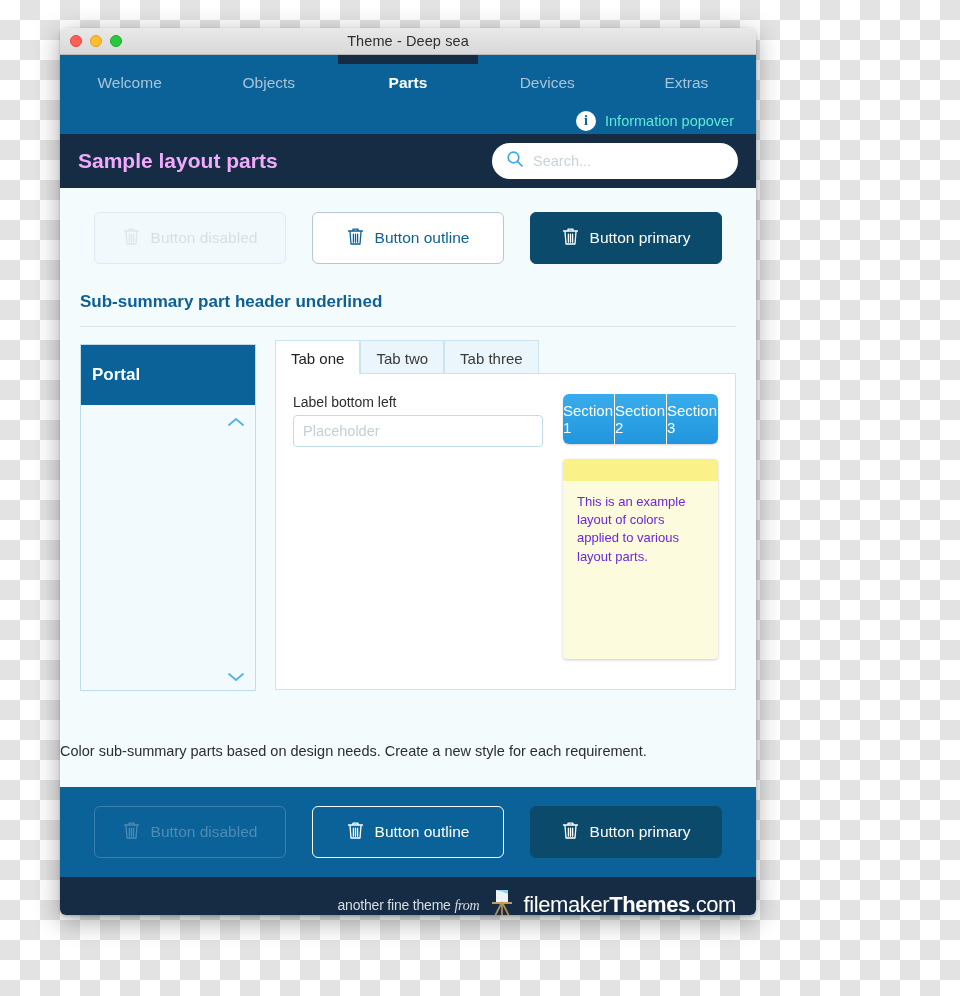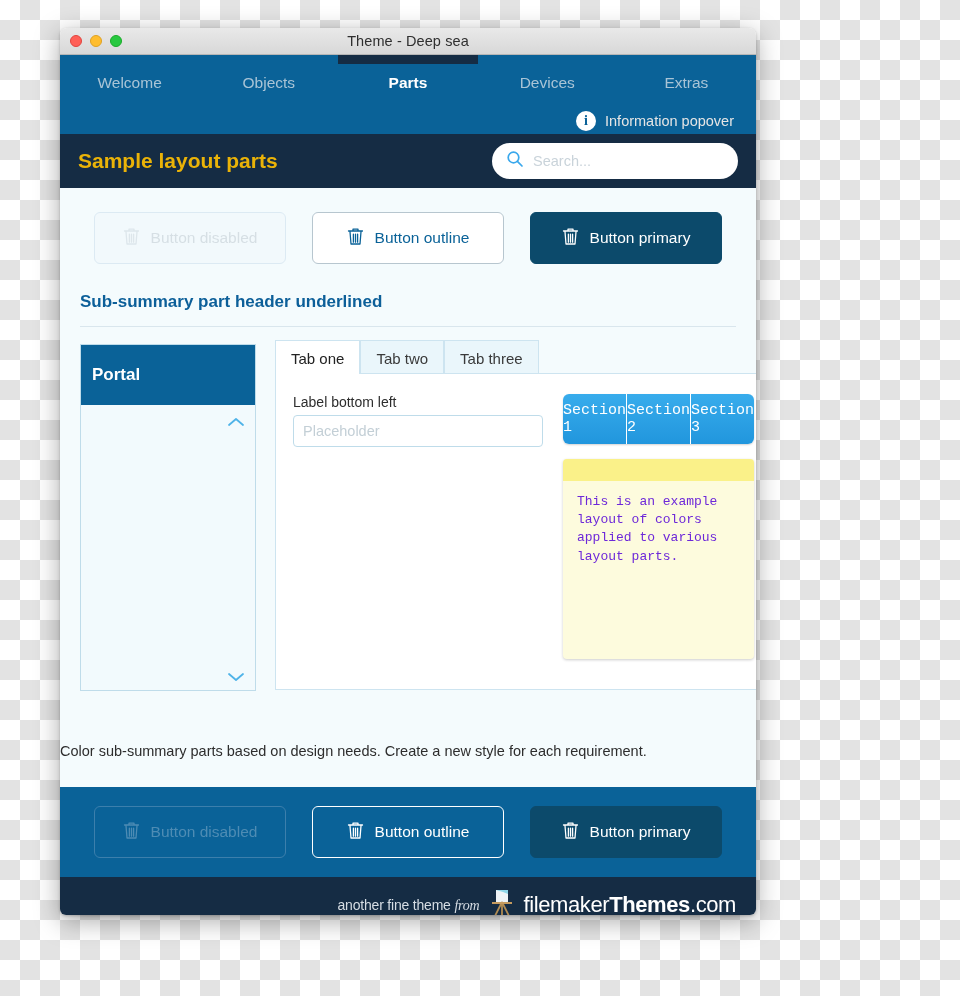--- a/index.html
+++ b/index.html
@@ -109,33 +109,33 @@
   .info-icon {
     width: 20px; height: 20px; border-radius: 50%;
     background: #ffffff;
     color: #0a6298;
     font-size: 14px;
     font-weight: bold;
     font-family: "Liberation Serif", serif;
     display: flex; align-items: center; justify-content: center;
     line-height: 1;
   }
-  .nav-right-label { color: #e5e5e5; font-size: 14.5px; }
+  .nav-right-label { color: #5eead4; font-size: 14.5px; }
 
   
   .header-band {
     background: #152c44;
     height: 54px;
     display: flex;
     align-items: center;
     justify-content: space-between;
     padding: 0 18px 0 18px;
   }
   .header-title {
-    color: #eab308;
+    color: #f0abfc;
     font-size: 21px;
     font-weight: bold;
   }
   .searchbox {
     width: 246px;
     height: 36px;
     background: #ffffff;
     border-radius: 18px;
     display: flex;
     align-items: center;
@@ -321,21 +321,21 @@
     border-radius: 4px;
     background: #fff;
     padding: 0 9px;
     font-size: 14.5px;
     font-family: "Liberation Sans", sans-serif;
     outline: none;
     color: #333;
   }
   .field-input::placeholder { color: #c3cfd6; }
 
-  .tab-right { flex: 1; font-family: Liberation Mono, monospace; }
+  .tab-right { flex: 1; }
   .segmented {
     display: flex;
     border-radius: 6px;
     overflow: hidden;
     box-shadow: 0 1px 2px rgba(0,0,0,0.18);
   }
   .seg {
     flex: 1;
     height: 50px;
     background: linear-gradient(to bottom, #38acec 0%, #2196dd 100%);

